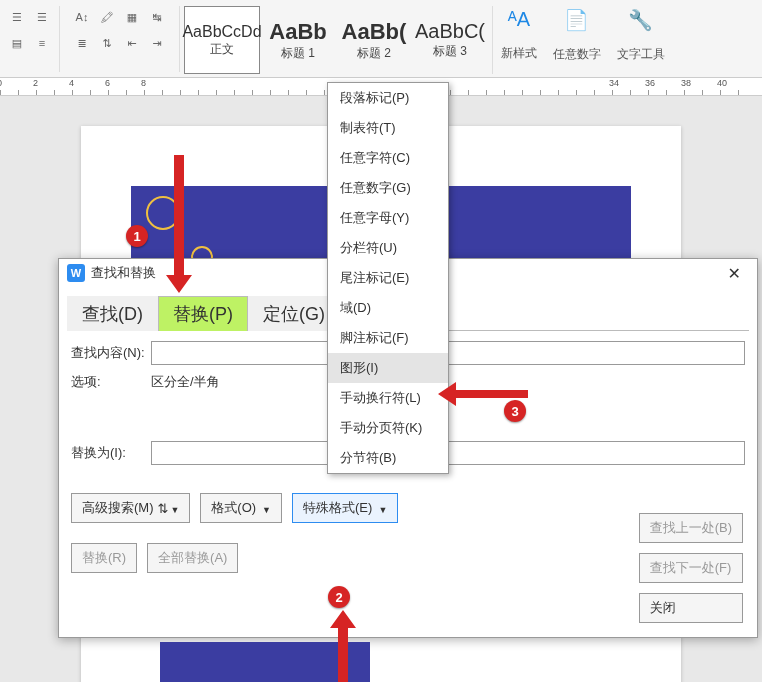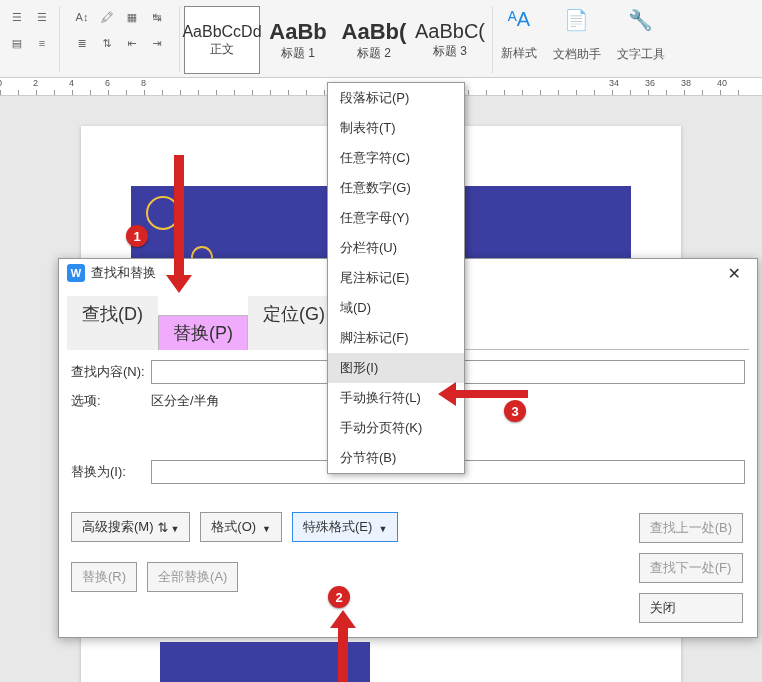--- a/index.html
+++ b/index.html
@@ -28,34 +28,34 @@
   .banner::before { width:30px; height:30px; left:15px; top:10px; }
   .banner::after { width:18px; height:18px; left:60px; top:60px; }
   .banner .txt { position:absolute; left:50%; top:50%; transform:translate(-50%,-50%); color:#fff; font-weight:bold; font-size:32px; font-style:italic; text-shadow:2px 2px 0 #000; letter-spacing:-4px; }
   
   .dialog { position:absolute; left:58px; top:258px; width:700px; height:380px; background:#fff; border:1px solid #999; box-shadow:0 2px 10px rgba(0,0,0,.3); }
   .dlg-title { display:flex; align-items:center; height:28px; padding:0 8px; }
   .wlogo { width:18px; height:18px; background:#2d8cf0; border-radius:3px; color:#fff; font-size:11px; display:flex; align-items:center; justify-content:center; font-weight:bold; margin-right:6px; }
   .dlg-close { margin-left:auto; font-size:16px; padding:2px 8px; cursor:pointer; }
   .tabs { display:flex; border-bottom:1px solid #bbb; margin:8px 8px 0 8px; }
   .tab { padding:5px 14px; border:1px solid transparent; border-bottom:none; font-size:18px; cursor:pointer; position:relative; top:1px; background:#f0f0f0;}
-  .tab.active { background:#f0abfc; border-color:#bbb;margin-top:19px; }
+  .tab.active { background:#bef264; border-color:#bbb; }
   .form { padding:10px 12px; }
   .field-row { display:flex; align-items:center; margin-bottom:8px; }
   .field-label { width:80px; }
   .field-row input[type=text] { flex:1; height:24px; border:1px solid #999; padding:0 4px; }
   .opt-row { display:flex; margin-bottom:50px; }
   .btnrow { display:flex; gap:10px; padding:10px 12px; }
   .btn { padding:5px 10px; border:1px solid #999; background:#f5f5f5; font-size:13px; cursor:pointer; display:flex; align-items:center; gap:4px; }
   .btn.disabled { color:#999; }
   .btn .caret::after { content:'▼'; font-size:9px; margin-left:2px; }
   .btn.sel { border-color:#2d8cf0; background:#eaf3fe; }
   .footer { position:absolute; bottom:14px; right:14px; display:flex; gap:10px;flex-direction:column; }
   
-  .menu { position:absolute; left:327px; top:82px; width:138px; background:#fff; border:1px solid #999; box-shadow:2px 2px 6px rgba(0,0,0,.3); z-index:30; }
+  .menu { position:absolute; left:327px; top:82px; width:122px; background:#fff; border:1px solid #999; box-shadow:2px 2px 6px rgba(0,0,0,.3); z-index:30; }
   .menu-item { padding:6px 12px; font-size:13px; cursor:pointer; }
   .menu-item.hover { background:#e4e4e4; }
   
   .num-badge { position:absolute; width:22px; height:22px; background:#d62424; color:#fff; border-radius:50%; display:flex; align-items:center; justify-content:center; font-weight:bold; font-size:13px; z-index:50; box-shadow:0 1px 2px rgba(0,0,0,.4);}
   .arrow { position:absolute; z-index:45; }
   .arrow svg { display:block; }
   
   .bottomblock { position:absolute; left:160px; bottom:0; width:210px; height:40px; background:#3b3da1; color:#fff; display:flex; align-items:center; justify-content:space-around; font-size:13px; }
 </style>
 </head>
@@ -103,21 +103,21 @@
       <div class="style-prev" style="font-size:20px">AaBbC(</div>
       <div class="style-label">标题 3</div>
     </div>
   </div>
   <div class="tool-vert">
     <div class="icn">ᴬA</div>
     <div>新样式</div>
   </div>
   <div class="tool-vert">
     <div class="icn">📄</div>
-    <div>文档助手</div>
+    <div>任意数字</div>
   </div>
   <div class="tool-vert gray">
     <div class="icn">🔧</div>
     <div>文字工具</div>
   </div>
 </div>
 
 <div class="ruler">
   <div class="ruler-inner" id="ruler-inner">
       <div style="width: 18px; border-left: 1px solid rgb(153, 153, 153); height: 6px; margin-top: 12px; position: relative;">

